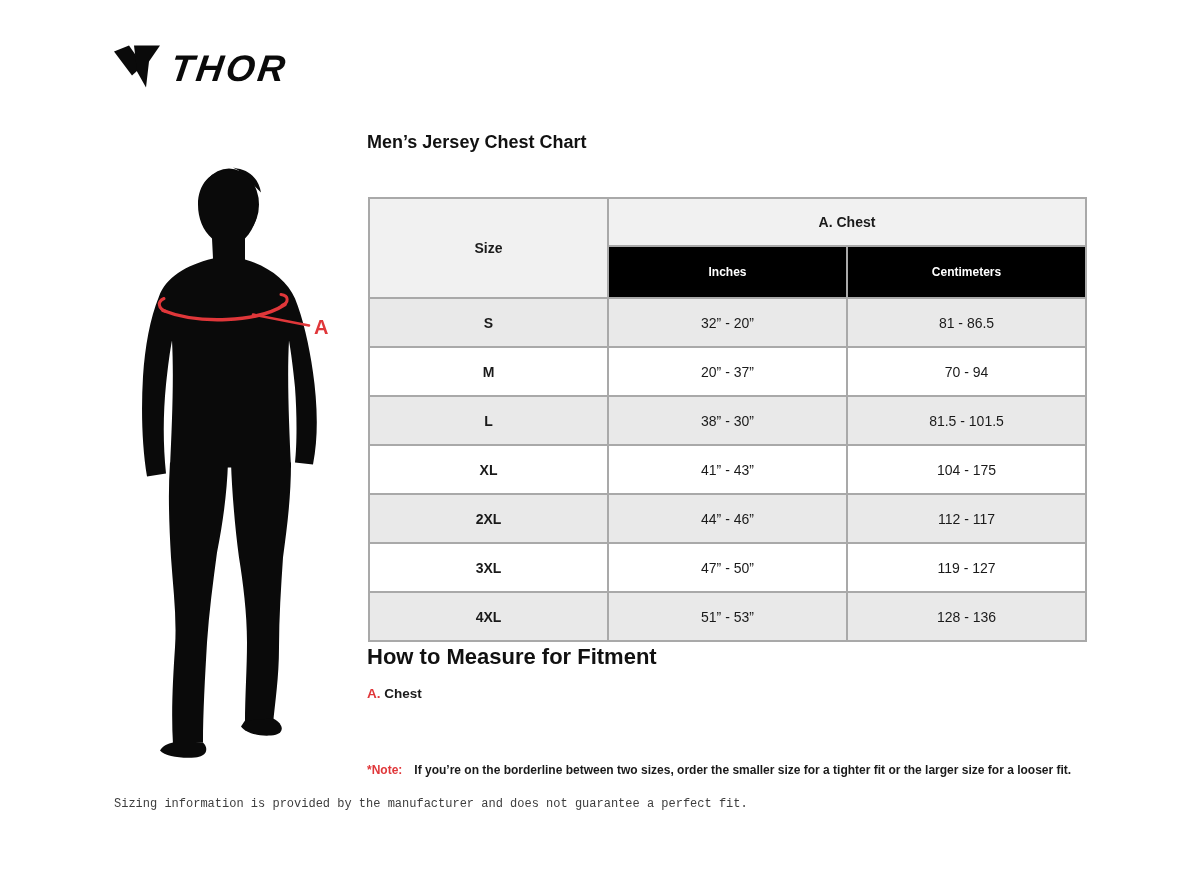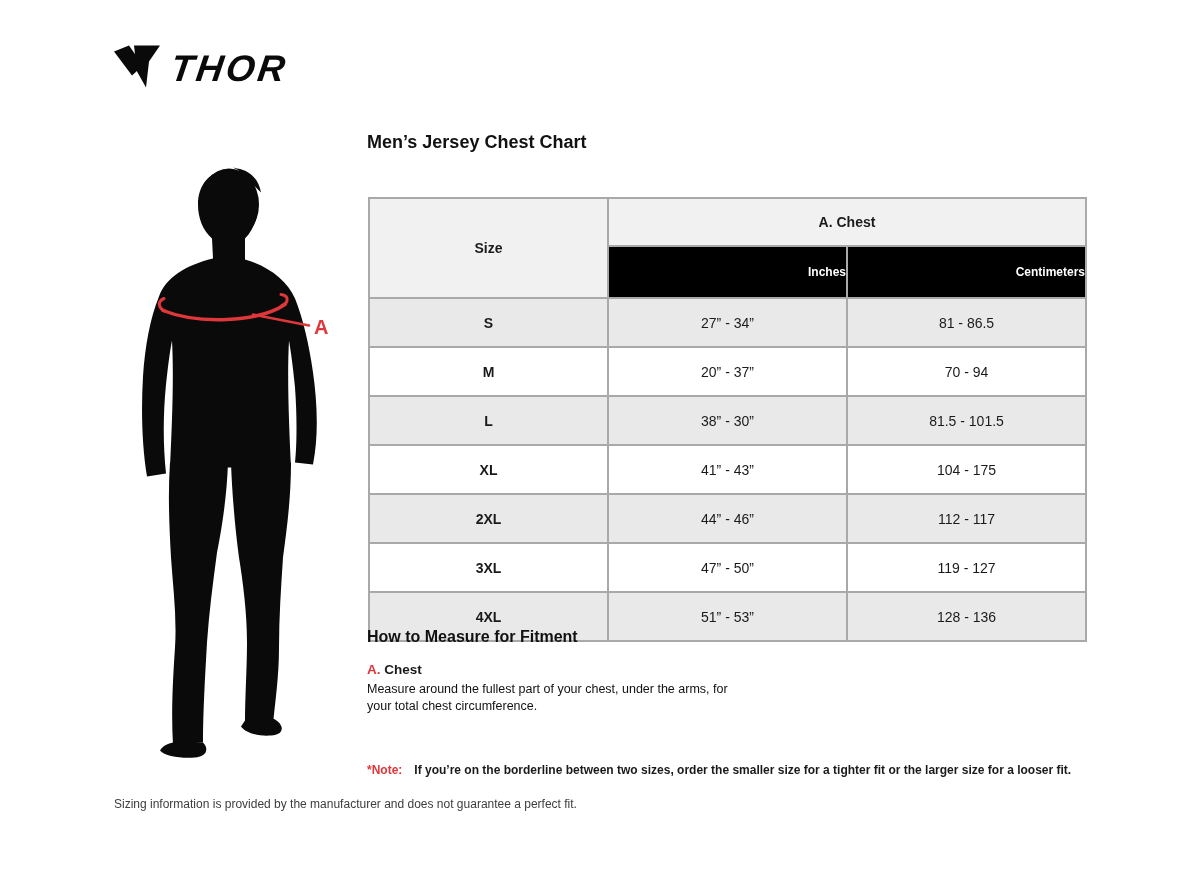--- a/index.html
+++ b/index.html
@@ -18,40 +18,40 @@
   
   #chart-title { left:367px; top:132px; font-size:18px; font-weight:bold; color:#111; }
 
   
   #size-table { left:368px; top:172px; }
   table { border-collapse:collapse; table-layout:fixed; width:717px;margin-top:25px; }
   th, td { border:2px solid #a9a9a9; text-align:center; }
   col { width:239px; }
   th.size-head { background:#f1f1f1; font-size:14px; color:#1a1a1a; }
   th.group-head { background:#f1f1f1; font-size:14px; height:48px; color:#1a1a1a; }
-  th.sub-head { background:#000000; color:#ffffff; font-size:12px; height:36px; padding:18px 0;text-align:right; }
+  th.sub-head { background:#000000; color:#ffffff; font-size:12px; height:36px; padding:18px 0; }
   tbody td { height:49px; font-size:14px; }
   tbody td:first-child { font-weight:bold; }
   tbody tr:nth-child(odd) td { background:#e9e9e9; }
   tbody tr:nth-child(even) td { background:#ffffff; }
 
   
   #measure { left:367px; top:628px; width:400px; }
-  #measure-heading { font-size:16px; font-weight:bold; color:#111; }
+  #measure-heading { font-size:22px; font-weight:bold; color:#111;margin-top:16px; }
   .measure-item { margin-top:16px; }
   .item-label { font-size:13.5px; font-weight:bold; }
   .item-key { color:#e0373a; }
   .item-desc { margin-top:4px; font-size:12.5px; line-height:1.35; width:368px; color:#111; }
 
   
   #note { left:367px; top:763px; font-size:12px; font-weight:bold; white-space:nowrap; }
   #note .note-prefix { color:#e0373a; margin-right:12px; }
 
   
-  #footer { left:114px; top:796px; font-size:12px; color:#3d3d3d; line-height:1.35; }
+  #footer { left:114px; top:796px; font-size:12px; color:#3d3d3d; line-height:1.35;font-family:Liberation Mono, monospace; }
 </style>
 </head>
 <body>
 
 <div id="logo" class="abs">
   <span>
     <svg width="48" height="45" viewBox="0 0 48 44" aria-hidden="true">
       <path d="M1,7 L16,1 L30,21 L19,31 Z" fill="#0a0a0a"></path>
       <path d="M21,1 L47,1 L36,17 L33,43 L24,27 Z" fill="#0a0a0a"></path>
     </svg>
@@ -116,21 +116,21 @@
         <th class="group-head" colspan="2">A. Chest</th>
       </tr>
       <tr>
         <th class="sub-head">Inches</th>
         <th class="sub-head">Centimeters</th>
       </tr>
     </thead>
     <tbody>
         <tr>
           <td>S</td>
-          <td>27” - 34”</td>
+          <td>32” - 20”</td>
           <td>81 - 86.5</td>
         </tr>
         <tr>
           <td>M</td>
           <td>20” - 37”</td>
           <td>70 - 94</td>
         </tr>
         <tr>
           <td>L</td>
           <td>38” - 30”</td>
@@ -160,21 +160,20 @@
   </table>
 </div>
 
 <div id="measure" class="abs">
   <div id="measure-heading">How to Measure for Fitment</div>
   <div class="measure-item">
     <div class="item-label">
       <span class="item-key">A.</span>
       <span>Chest</span>
     </div>
-    <div class="item-desc">Measure around the fullest part of your chest, under the arms, for your total chest circumference.</div>
   </div>
 </div>
 
 <div id="note" class="abs">
   <span class="note-prefix">*Note:</span><span>If you’re on the borderline between two sizes, order the smaller size for a tighter fit or the larger size for a looser fit.</span>
 </div>
 
 <div id="footer" class="abs">
   <div>Sizing information is provided by the manufacturer and does not guarantee a perfect fit.</div>
 </div>

